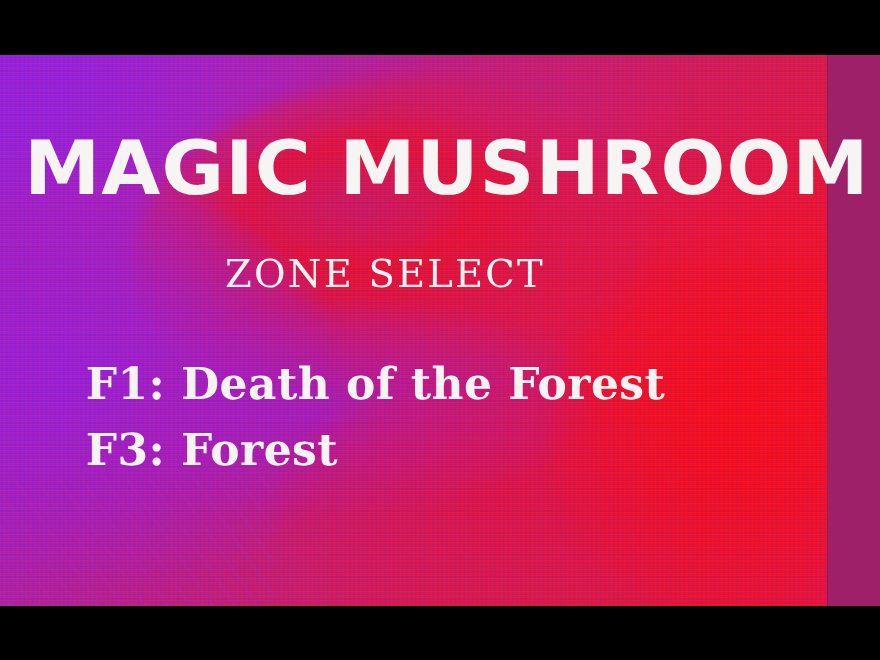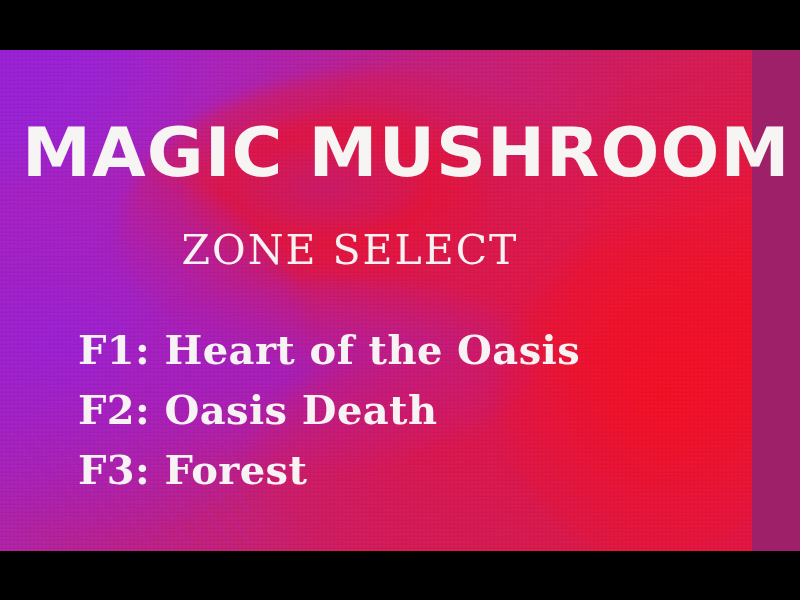--- a/index.html
+++ b/index.html
@@ -244,21 +244,21 @@
 
   #zone-select-subtitle {
     position: absolute;
     left: 0;
     top: 231px;
     width: 700px;
     text-align: center;
     color: #f6f2f4;
     font-family: "DejaVu Serif", serif;
     font-weight: 400;
-    font-size: 41px;
+    font-size: 35px;
     line-height: 38px;
     letter-spacing: 2.0px;
     white-space: nowrap;
   }
 
   #zone-menu {
     position: absolute;
     left: 78px;
     top: 320px;
     margin: 0;
@@ -300,22 +300,21 @@
     <div id="side-panel"></div>
   </div>
 
   <div id="text-layer">
 
     <div id="game-title">MAGIC MUSHROOM</div>
 
     <div id="zone-select-subtitle">ZONE SELECT</div>
 
     <ul id="zone-menu">
-      <li class="zone-menu-item">F1: Heart of the Oasis</li>
-      <li class="zone-menu-item">F2: Oasis Death</li>
+      <li class="zone-menu-item">F1: Death of the Forest</li>
       <li class="zone-menu-item">F3: Forest</li>
     </ul>
   </div>
 
   <div class="letterbox" id="letterbox-top"></div>
   <div class="letterbox" id="letterbox-bottom"></div>
 
 </div>
 
 </body></html>

